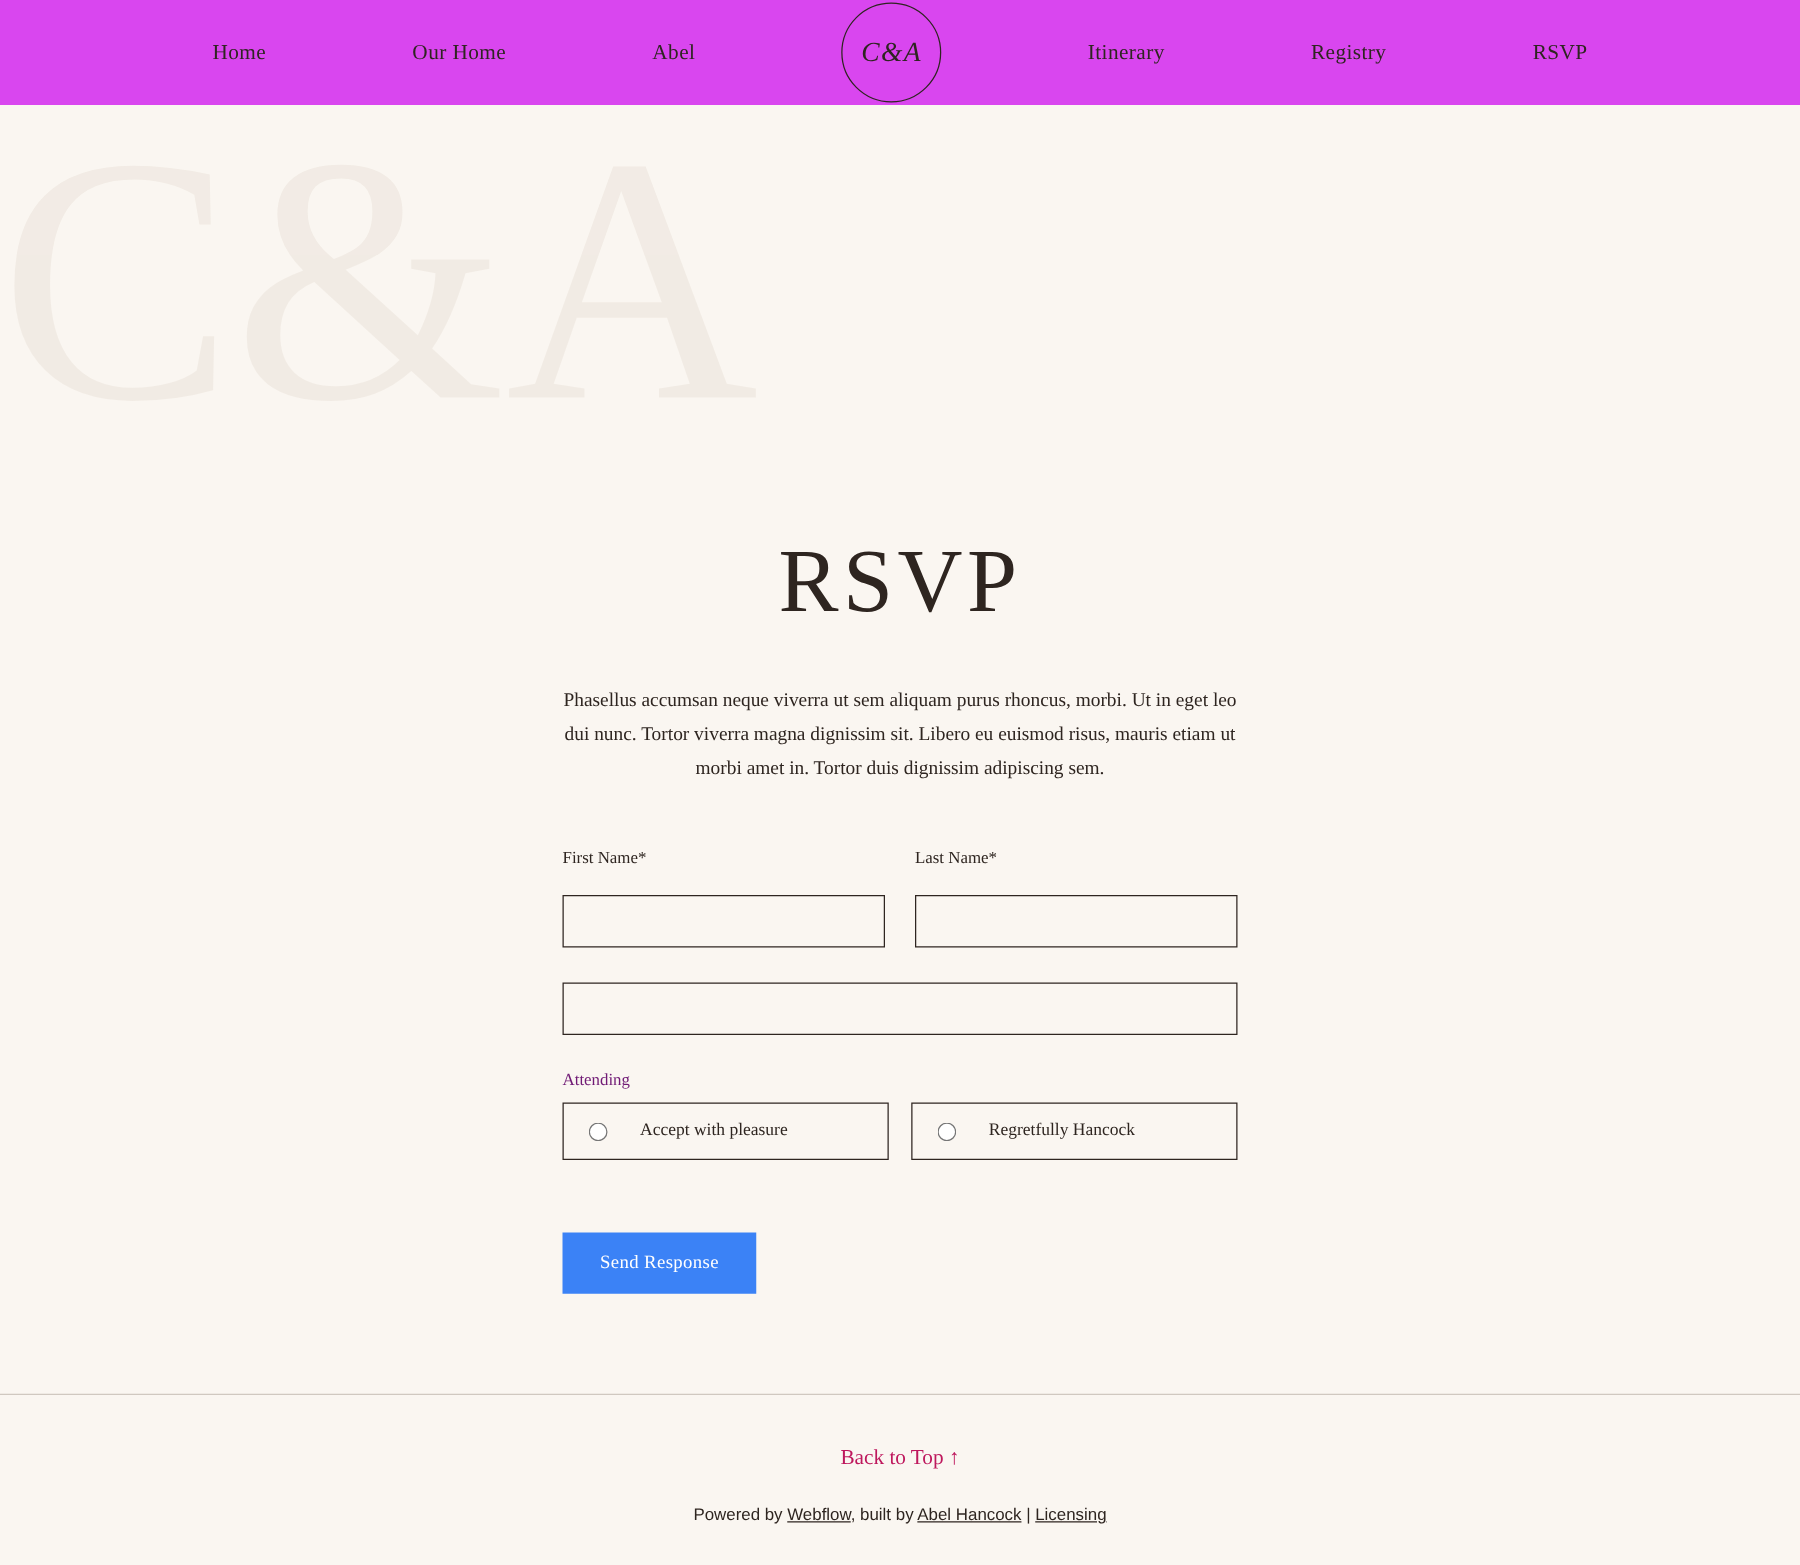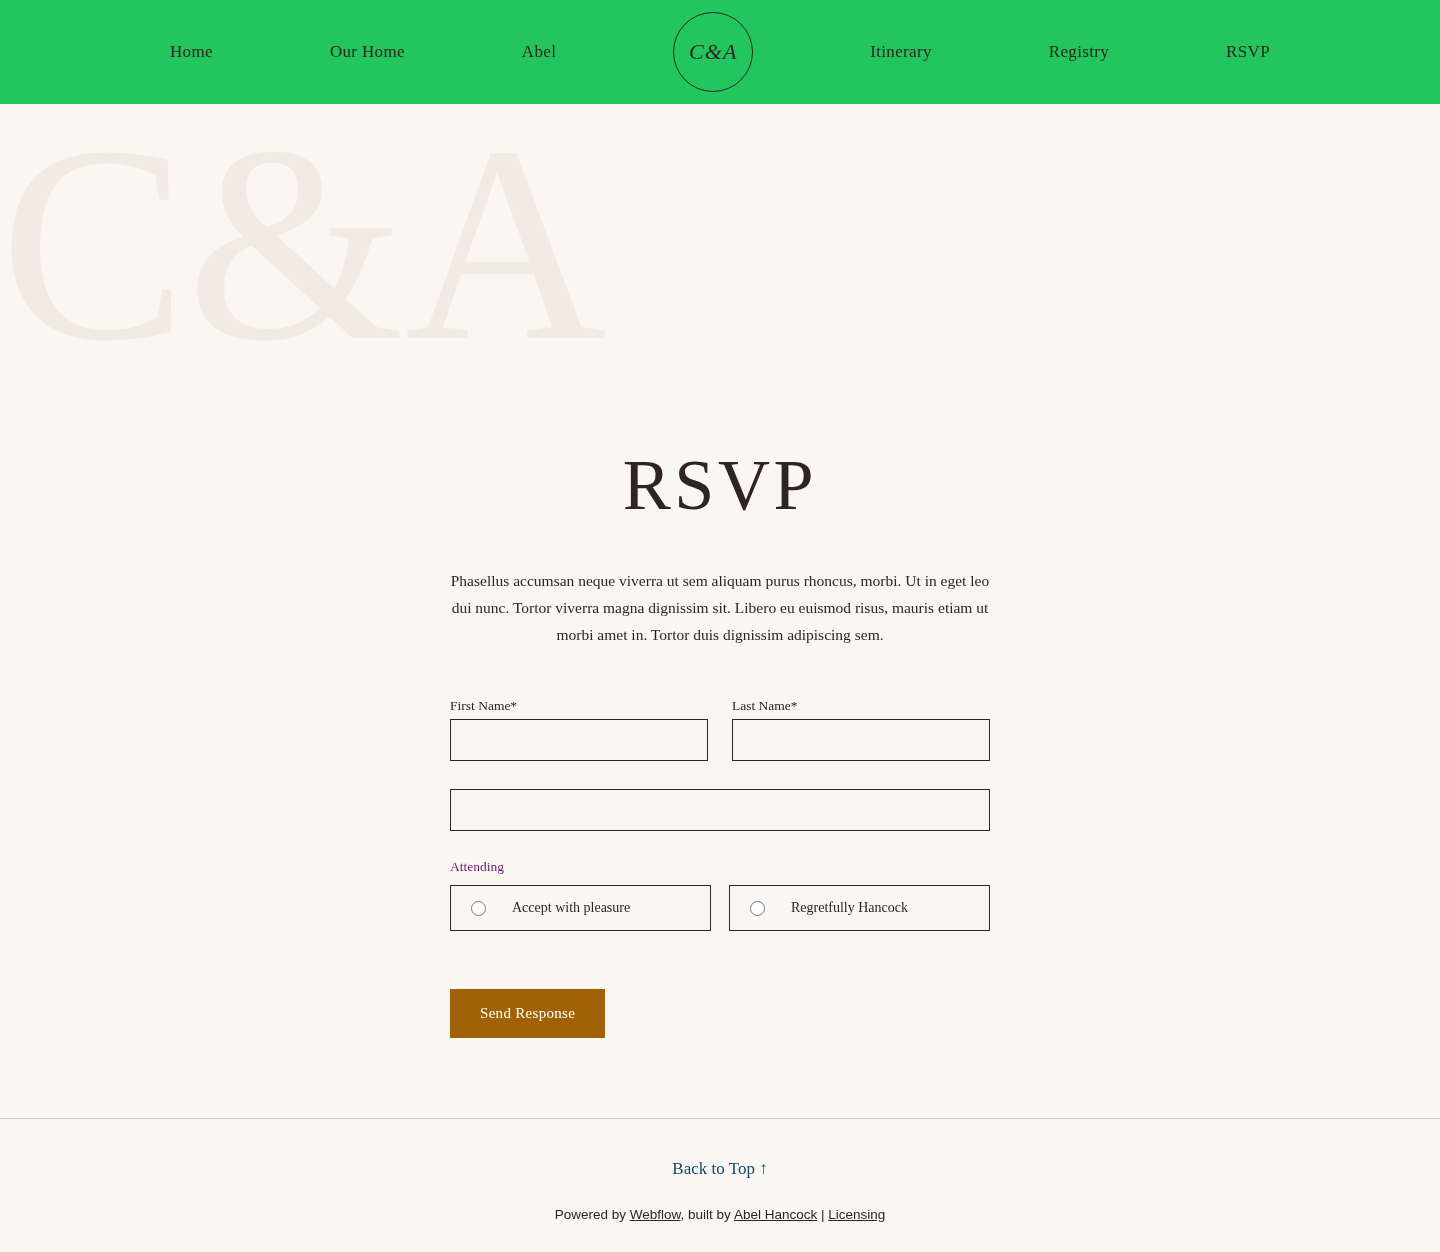--- a/index.html
+++ b/index.html
@@ -9,22 +9,22 @@
       font-family: Georgia, 'Times New Roman', serif;
       color: #2e2520;
       min-height: 100vh;
     }
 
     
     nav {
       display: flex;
       align-items: center;
       justify-content: center;
-      padding: 12px 40px;
-      background-color: #22c55e;
+      padding: 2px 40px;
+      background-color: #d946ef;
       position: relative;
     }
 
     .nav-links {
       display: flex;
       align-items: center;
       gap: 0;
       list-style: none;
       width: 100%;
       max-width: 1100px;
@@ -93,21 +93,21 @@
     .form-row {
       display: flex;
       gap: 24px;
       margin-bottom: 28px;
     }
 
     .form-group {
       display: flex;
       flex-direction: column;
       flex: 1;
-      gap: 5px;
+      gap: 22px;
     }
 
     .form-group.full-width {
       flex: 1 1 100%;
     }
 
     label {
       font-size: 13.5px;
       color: #2e2520;
       font-family: Georgia, serif;
@@ -156,42 +156,42 @@
     }
 
     .radio-option-label {
       font-size: 14px;
       font-family: Georgia, serif;
       color: #2e2520;
     }
 
     .submit-btn {
       margin-top: 30px;
-      background-color: #a16207;
+      background-color: #3b82f6;
       color: #fff;
       border: none;
       padding: 16px 30px;
       font-size: 15px;
       font-family: Georgia, serif;
       cursor: pointer;
       letter-spacing: 0.02em;
     }
 
     
     footer {
       border-top: 1px solid #d0c8c0;
       background-color: #faf6f1;
       text-align: center;
       padding: 40px 20px 30px;
     }
 
     .back-to-top {
       font-size: 17px;
       font-family: Georgia, serif;
-      color: #0c4a6e;
+      color: #be185d;
       text-decoration: none;
       display: inline-block;
       margin-bottom: 28px;
     }
 
     .footer-credit {
       font-size: 13.5px;
       color: #2e2520;
       font-family: Arial, sans-serif;
     }

